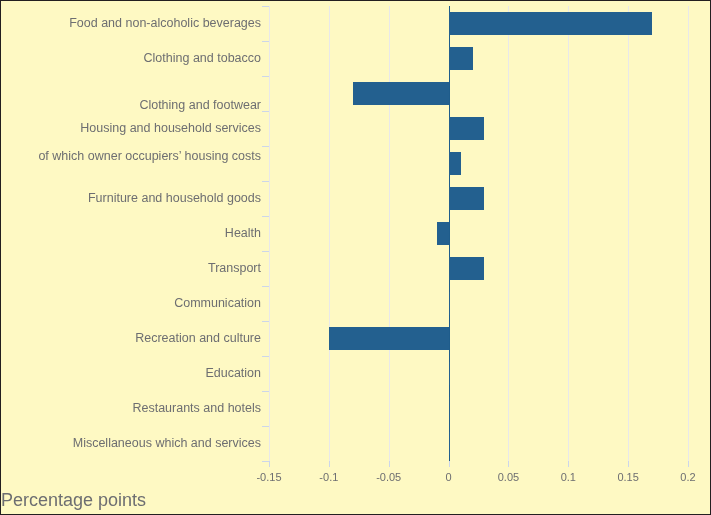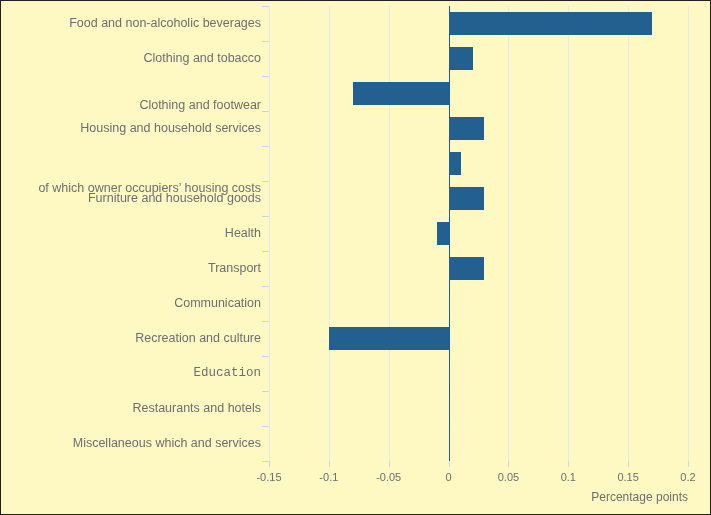--- a/index.html
+++ b/index.html
@@ -97,44 +97,43 @@
     text-align: center;
     color: #6d6e71;
     font-size: 11px;
     line-height: 16px;
   }
   #axis-title {
     position: absolute;
     left: 0;
     top: 489px;
     width: 687px;
-    text-align: right;
     color: #6d6e71;
-    font-size: 12px;
+    font-size: 18px;
   }
 </style>
 </head>
 <body>
 
 <div id="chart-frame">
 
   <div class="axis-vline"></div>
 
   <div id="category-labels">
       <div class="cat-wrap" style="top: 15px;">Food and non-alcoholic beverages</div>
       <div class="cat-wrap" style="top: 50px;">Clothing and tobacco</div>
       <div class="cat-wrap" style="top: 85px; margin-top: 12px;">Clothing and footwear</div>
       <div class="cat-wrap" style="top: 120px;">Housing and household services</div>
-      <div class="cat-wrap" style="top: 147.5px; margin-top: 32px;">of which owner occupiers’ housing costs</div>
+      <div class="cat-wrap" style="top: 147.5px;">of which owner occupiers’ housing costs</div>
       <div class="cat-wrap" style="top: 190px;">Furniture and household goods</div>
       <div class="cat-wrap" style="top: 225px;">Health</div>
       <div class="cat-wrap" style="top: 260px;">Transport</div>
       <div class="cat-wrap" style="top: 295px;">Communication</div>
       <div class="cat-wrap" style="top: 330px;">Recreation and culture</div>
-      <div class="cat-wrap" style="top: 365px; font-family: Liberation Mono, monospace;">Education</div>
+      <div class="cat-wrap" style="top: 365px;">Education</div>
       <div class="cat-wrap" style="top: 400px;">Restaurants and hotels</div>
       <div class="cat-wrap" style="top: 435px;">Miscellaneous which and services</div>
     </div>
   <div id="y-ticks">
       <div class="ytick" style="top: 5px;"></div>
       <div class="ytick" style="top: 40px;"></div>
       <div class="ytick" style="top: 75px;"></div>
       <div class="ytick" style="top: 110px;"></div>
       <div class="ytick" style="top: 145px;"></div>
       <div class="ytick" style="top: 180px;"></div>

